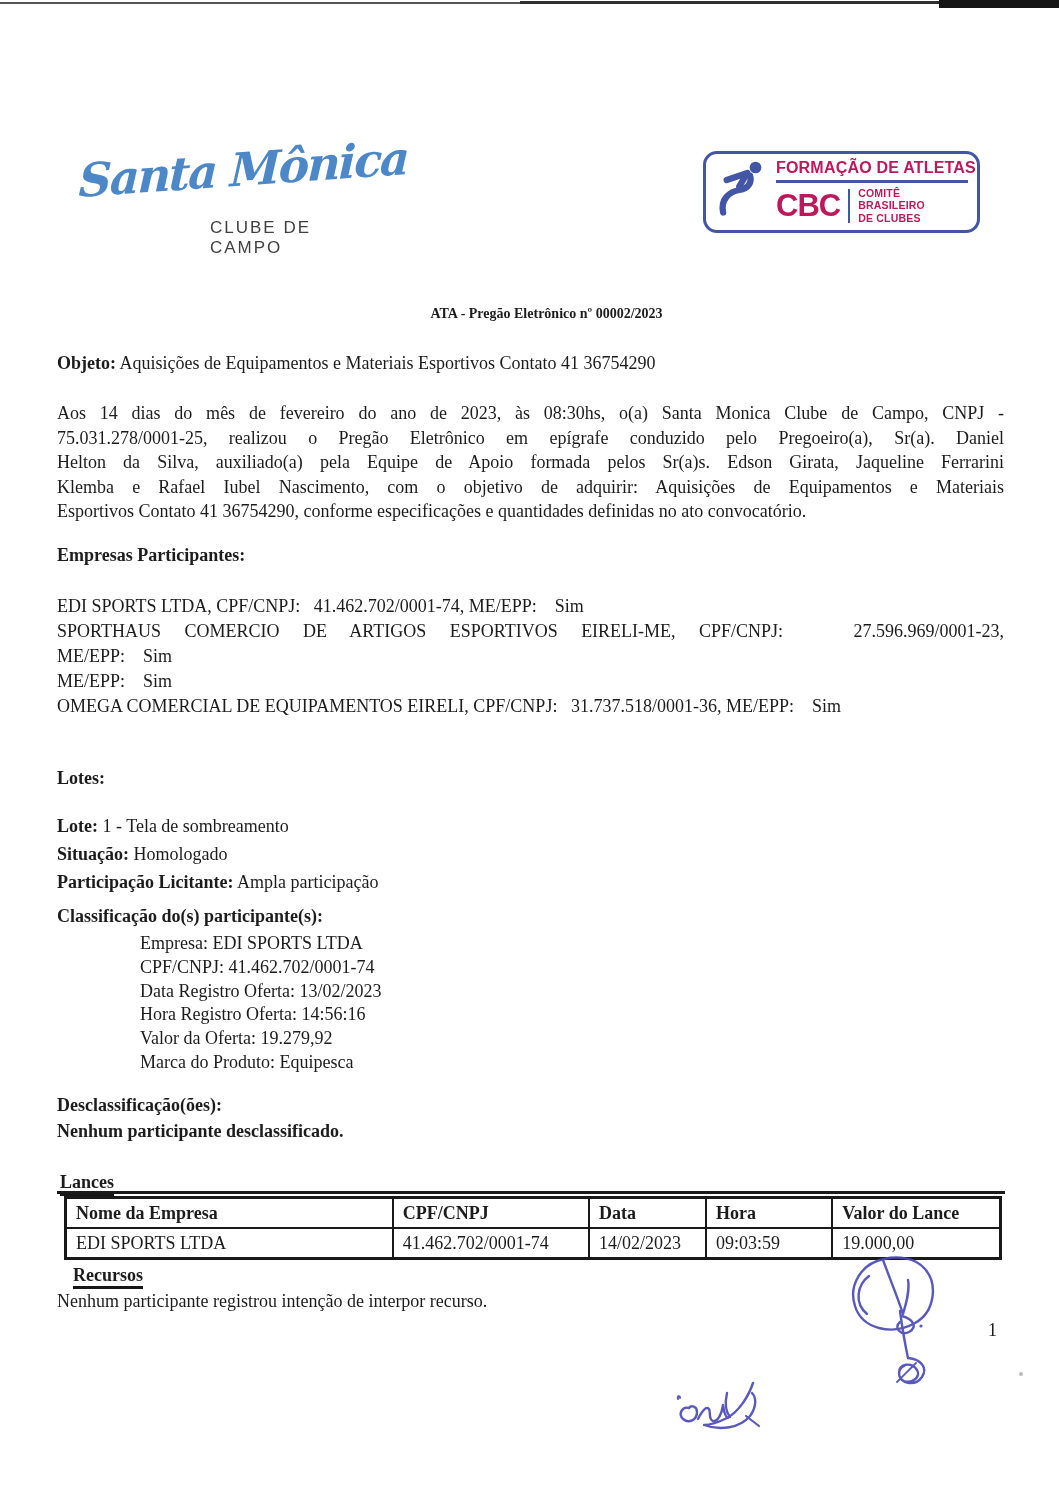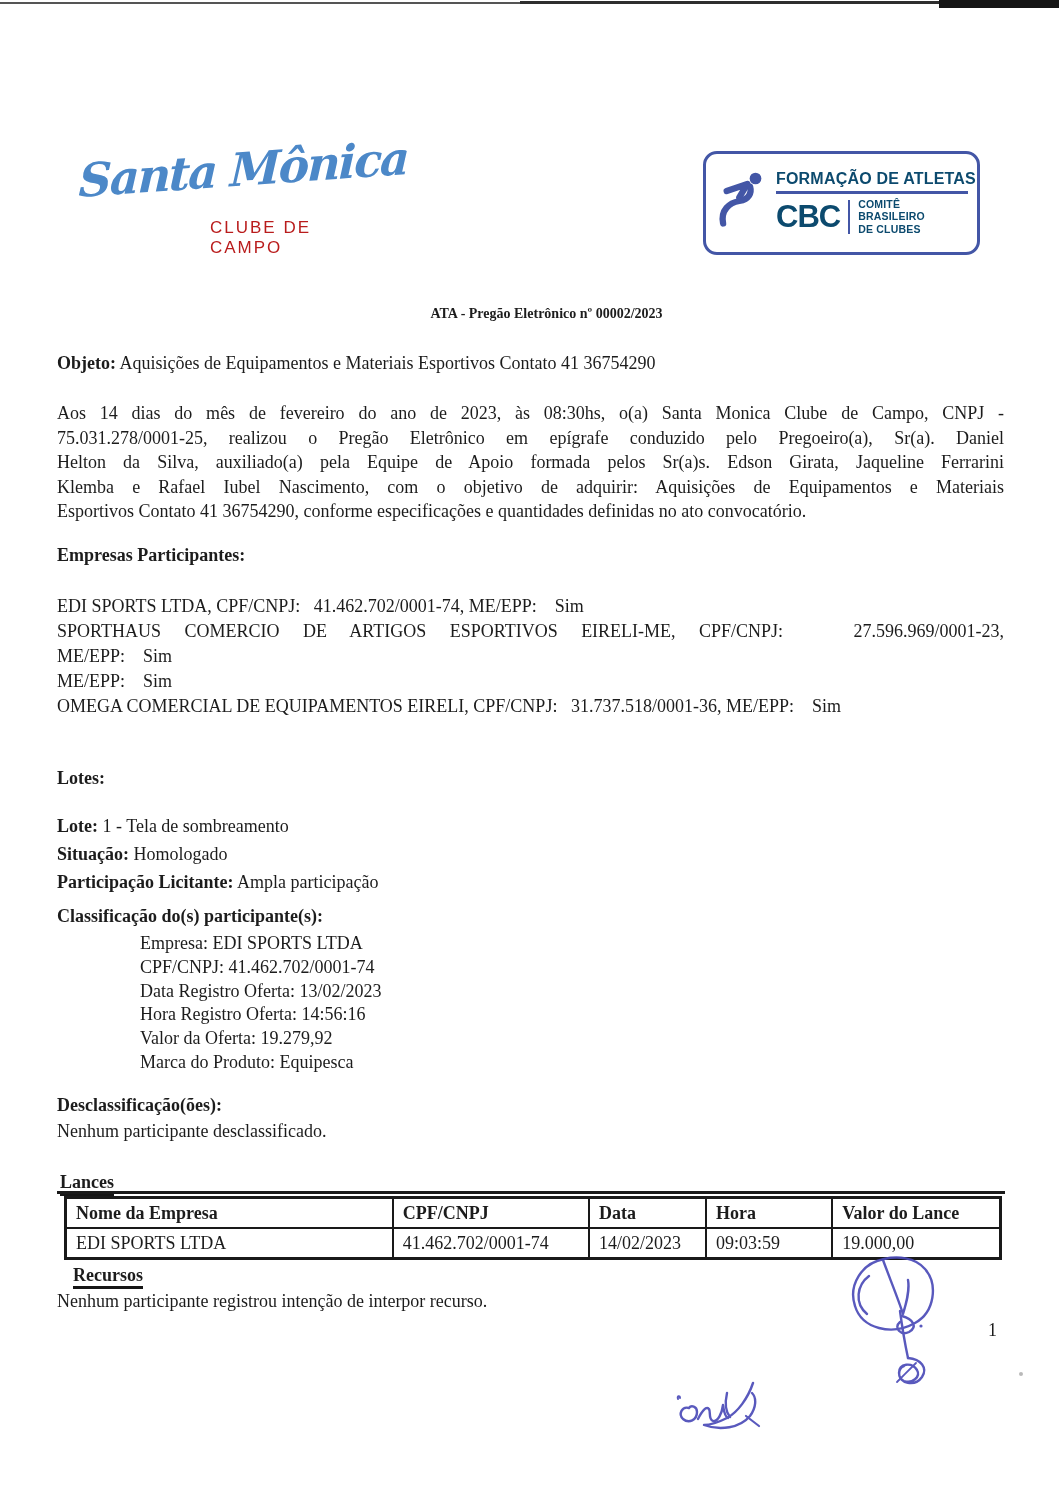--- a/index.html
+++ b/index.html
@@ -15,28 +15,28 @@
 
   
   .sm-logo{position:absolute;left:78px;top:158px;width:310px;height:90px;}
   .sm-script{
     font-family:"DejaVu Serif",serif;font-style:italic;font-weight:bold;
     font-size:46px;color:#4c88c8;letter-spacing:-2px;line-height:1;
     transform:rotate(-4deg) skewX(-6deg);transform-origin:left bottom;white-space:nowrap;
   }
   .sm-sub{
     position:absolute;left:132px;top:60px;font-family:"Liberation Sans",sans-serif;
-    font-size:17px;letter-spacing:2px;color:#b91c1c;
+    font-size:17px;letter-spacing:2px;color:#404040;
   }
 
   
   .cbc{
-    position:absolute;left:703px;top:151px;width:277px;height:104px;box-sizing:border-box;
+    position:absolute;left:703px;top:151px;width:277px;height:82px;box-sizing:border-box;
     border:3px solid #4356a6;border-radius:14px;display:flex;align-items:center;
-    padding:4px 9px;gap:7px;color:#0c4a6e;background:#fff;
+    padding:4px 9px;gap:7px;color:#be185d;background:#fff;
   }
   .cbc-runner{flex:0 0 auto;}
   .cbc-right{flex:1;min-width:0;}
   .cbc-l1{font-family:"Liberation Sans",sans-serif;font-weight:bold;font-size:16px;white-space:nowrap;letter-spacing:0.2px;}
   .cbc-divider{height:2.5px;background:#4356a6;margin:3px 0 4px 0;}
   .cbc-bottom{display:flex;align-items:center;gap:8px;}
   .cbc-acronym{font-family:"Liberation Sans",sans-serif;font-weight:bold;font-size:31px;letter-spacing:-1px;line-height:1;}
   .cbc-vline{width:2px;height:34px;background:#4356a6;}
   .cbc-sub{font-family:"Liberation Sans",sans-serif;font-weight:bold;font-size:10.5px;line-height:1.2;letter-spacing:0.2px;}
 
@@ -44,21 +44,21 @@
   .doc-title{position:absolute;top:306px;left:0;width:1059px;text-align:center;font-weight:bold;font-size:14px;padding-left:17px;}
   .objeto{position:absolute;top:353px;left:57px;width:947px;font-size:18px;}
   .lbl{font-weight:bold;}
   .intro{position:absolute;top:401px;left:57px;width:947px;font-size:18px;line-height:24.6px;}
   .jline{text-align:justify;text-align-last:justify;white-space:pre-wrap;}
   .jlast{text-align:left;white-space:pre-wrap;}
   .bhead{position:absolute;left:57px;font-weight:bold;font-size:18px;white-space:nowrap;}
   .empresas{position:absolute;top:594px;left:57px;width:947px;font-size:18px;line-height:25px;}
   .lote-block{position:absolute;top:812px;left:57px;font-size:18px;line-height:28px;}
   .class-block{position:absolute;top:932px;left:140px;font-size:18px;line-height:23.8px;}
-  .desc-text{position:absolute;top:1121px;left:57px;font-size:18px;}
+  .desc-text{position:absolute;top:1121px;left:57px;font-size:18px;font-weight:bold;}
   .underlined{border-bottom:3px solid #161616;padding-bottom:1px;}
   .table-topline{position:absolute;top:1191px;left:57px;width:948px;height:3px;background:#1a1a1a;}
   .lances-table{
     position:absolute;top:1196px;left:64px;width:938px;border-collapse:collapse;
     font-size:18px;border:3px solid #191919;table-layout:fixed;
   }
   .lances-table th,.lances-table td{
     border:2px solid #191919;padding:1px 9px;text-align:left;height:26px;
     overflow:hidden;white-space:nowrap;
   }

